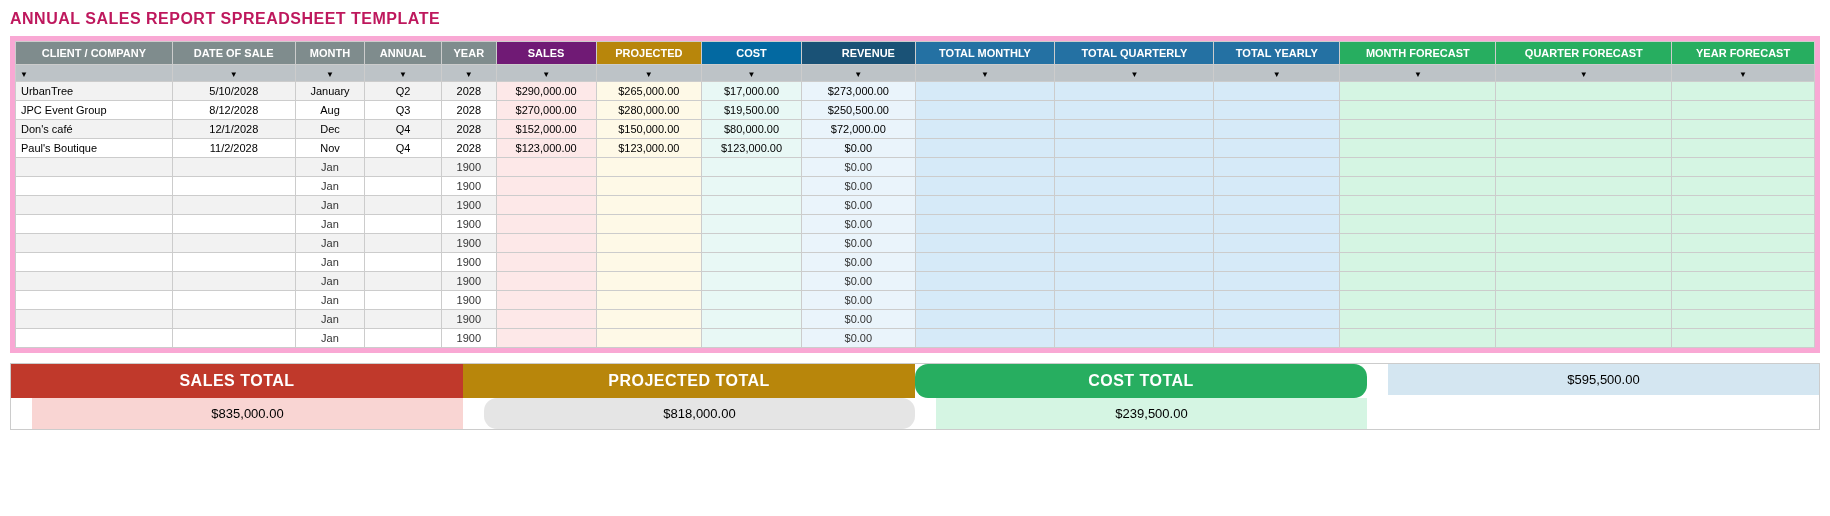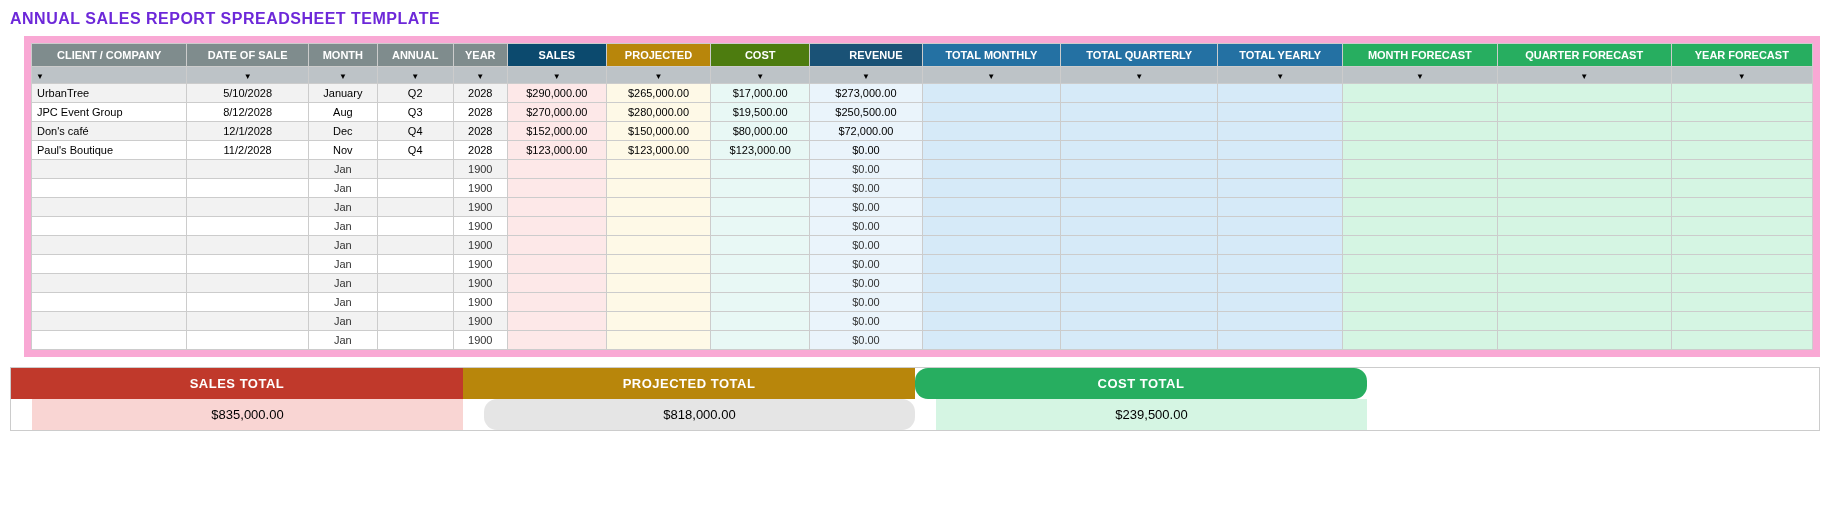--- a/index.html
+++ b/index.html
@@ -3,30 +3,29 @@
   <meta charset="utf-8">
   <style>
     * { box-sizing: border-box; margin: 0; padding: 0; }
     body {
       font-family: Arial, sans-serif;
       font-size: 12px;
       background: #fff;
       padding: 10px;
     }
     .page-title {
-      color: #6d28d9;
+      color: #be185d;
       font-size: 16px;
       font-weight: bold;
       margin-bottom: 8px;
       letter-spacing: 0.5px;
     }
     .spreadsheet-container {
       overflow-x: auto;
-      border: 7px solid #f9a8d4;
-      margin-left: 14px;
+      border: 5px solid #f9a8d4;
     }
     table {
       border-collapse: collapse;
       width: 100%;
       min-width: 1750px;
     }
     th, td {
       border: 1px solid #ccc;
       padding: 3px 5px;
       text-align: center;
@@ -39,27 +38,27 @@
     
     .header-row th {
       background-color: #7f8c8d;
       color: #fff;
       font-weight: bold;
       font-size: 11px;
       vertical-align: middle;
       padding: 5px 4px;
     }
     .header-row th.col-sales {
-      background-color: #0c4a6e;
+      background-color: #701a75;
     }
     .header-row th.col-projected {
       background-color: #b8860b;
     }
     .header-row th.col-cost {
-      background-color: #4d7c0f;
+      background-color: #0369a1;
     }
     .header-row th.col-revenue {
       background-color: #1a5276;
       padding-left: 24px;
     }
     .header-row th.col-total-monthly {
       background-color: #2471a3;
     }
     .header-row th.col-total-quarterly {
       background-color: #2471a3;
@@ -113,21 +112,21 @@
     }
     .total-block {
       flex: 1;
       display: flex;
       flex-direction: column;
     }
     .total-block-label {
       padding: 8px;
       text-align: center;
       font-weight: bold;
-      font-size: 13px;
+      font-size: 16px;
       color: #fff;
       letter-spacing: 0.5px;
     }
     .total-block-value {
       padding: 8px;
       text-align: center;
       font-size: 13px;
       font-weight: normal;
       margin-left: 21px;
     }
@@ -438,14 +437,15 @@
   </div>
   <div class="total-block projected">
     <div class="total-block-label">PROJECTED TOTAL</div>
     <div class="total-block-value">$818,000.00</div>
   </div>
   <div class="total-block cost">
     <div class="total-block-label">COST TOTAL</div>
     <div class="total-block-value">$239,500.00</div>
   </div>
   <div class="total-block revenue">
+    <div class="total-block-value">$595,500.00</div>
   </div>
 </div>
 
 </body></html>

